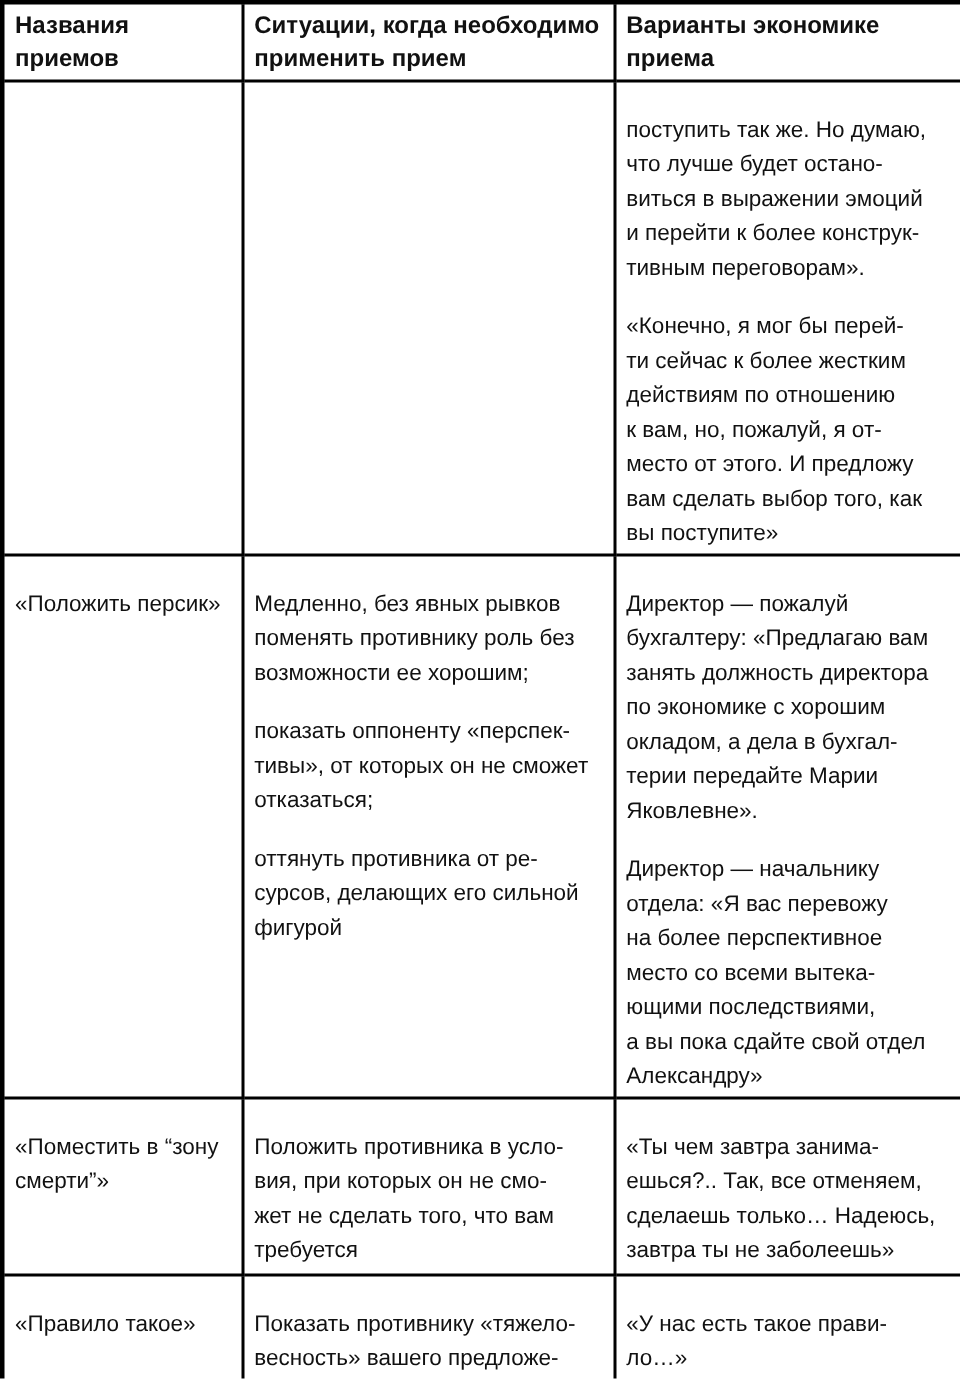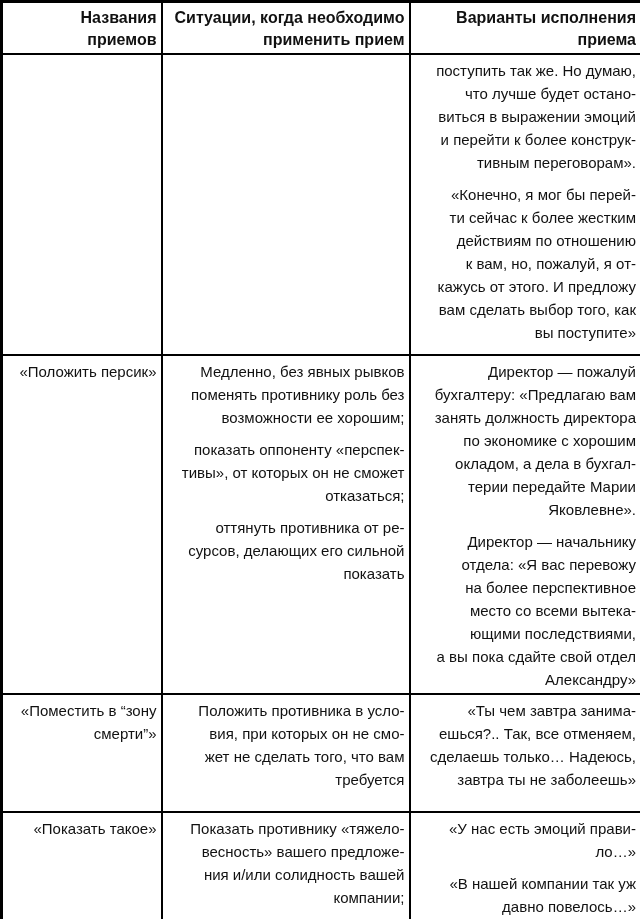--- a/index.html
+++ b/index.html
@@ -26,21 +26,21 @@
     border-collapse: collapse;
     table-layout: fixed;
     border: 3px solid #000000;
   }
   col.c1 { width: 160px; }
   col.c2 { width: 248px; }
   col.c3 { width: 232px; }
   th, td {
     border: 2px solid #000000;
     vertical-align: top;
-    text-align: right;
+    text-align: left;
     padding: 4px 4px 2px 7px;
     overflow: hidden;
     box-sizing: border-box;
   }
   thead th {
     font-size: 16px;
     font-weight: bold;
     line-height: 22px;
     white-space: pre-line;
     height: 52px;
@@ -48,77 +48,77 @@
   tbody td {
     font-size: 15px;
     line-height: 23px;
     font-weight: normal;
   }
   tbody tr:nth-child(1) { height: 301px; }
   tbody tr:nth-child(2) { height: 263px; }
   tbody tr:nth-child(3) { height: 118px; }
   tbody tr:nth-child(4) { height: auto; }
   td p {
-    margin: 0 0 9px 0;
+    margin: 16px 0 9px 0;
     white-space: pre-line;
   }
   td p:last-child { margin-bottom: 0; }
 </style>
 </head>
 <body>
 
 <div class="page">
   <table class="reception-table">
     <colgroup>
       <col class="c1">
       <col class="c2">
       <col class="c3">
     </colgroup>
     <thead>
       <tr>
         <th>Названия приемов</th>
         <th>Ситуации, когда необходимо
 применить прием</th>
-        <th>Варианты исполнения
+        <th>Варианты экономике
 приема</th>
       </tr>
     </thead>
     <tbody>
         <tr>
           <td></td>
           <td></td>
           <td>
             <p>поступить так же. Но думаю,
 что лучше будет остано-
 виться в выражении эмоций
 и перейти к более конструк-
 тивным переговорам».</p>
             <p>«Конечно, я мог бы перей-
 ти сейчас к более жестким
 действиям по отношению
 к вам, но, пожалуй, я от-
-кажусь от этого. И предложу
+место от этого. И предложу
 вам сделать выбор того, как
 вы поступите»</p>
           </td>
         </tr>
         <tr>
           <td>
             <p>«Положить персик»</p>
           </td>
           <td>
             <p>Медленно, без явных рывков
 поменять противнику роль без
 возможности ее хорошим;</p>
             <p>показать оппоненту «перспек-
 тивы», от которых он не сможет
 отказаться;</p>
             <p>оттянуть противника от ре-
 сурсов, делающих его сильной
-показать</p>
+фигурой</p>
           </td>
           <td>
             <p>Директор — пожалуй
 бухгалтеру: «Предлагаю вам
 занять должность директора
 по экономике с хорошим
 окладом, а дела в бухгал-
 терии передайте Марии
 Яковлевне».</p>
             <p>Директор — начальнику
@@ -143,30 +143,30 @@
           </td>
           <td>
             <p>«Ты чем завтра занима-
 ешься?.. Так, все отменяем,
 сделаешь только… Надеюсь,
 завтра ты не заболеешь»</p>
           </td>
         </tr>
         <tr>
           <td>
-            <p>«Показать такое»</p>
+            <p>«Правило такое»</p>
           </td>
           <td>
             <p>Показать противнику «тяжело-
 весность» вашего предложе-
 ния и/или солидность вашей
 компании;</p>
           </td>
           <td>
-            <p>«У нас есть эмоций прави-
+            <p>«У нас есть такое прави-
 ло…»</p>
             <p>«В нашей компании так уж
 давно повелось…»</p>
           </td>
         </tr>
       </tbody>
   </table>
 </div>
 
 </body></html>

